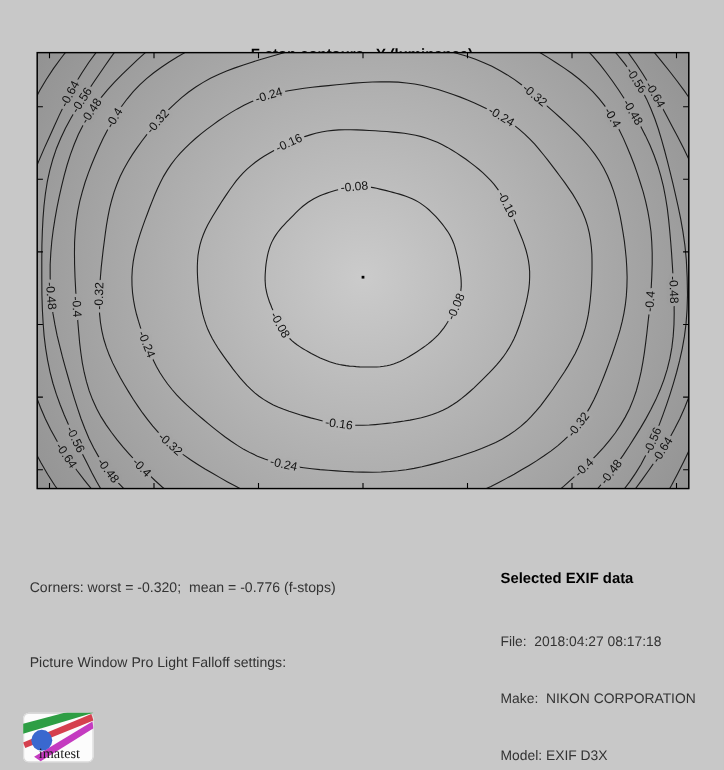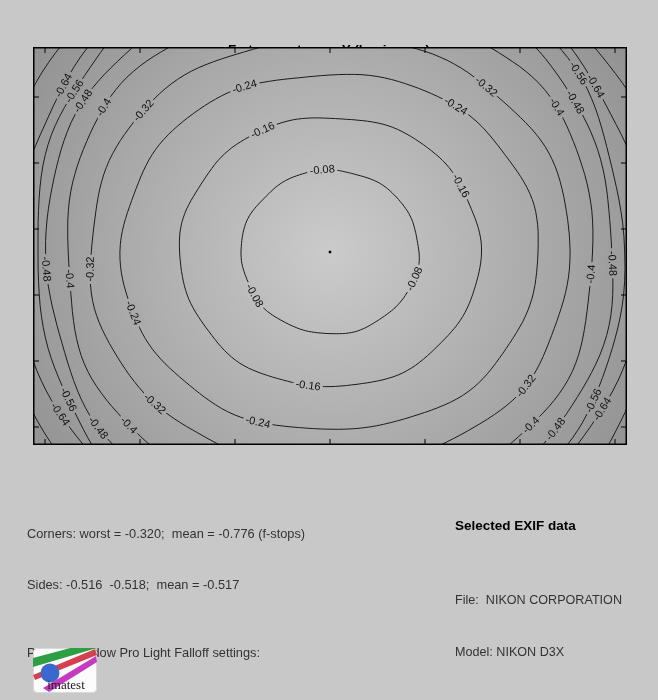--- a/index.html
+++ b/index.html
@@ -19,24 +19,24 @@
   .analysis-block {
     position:absolute; left:27px; top:491px;
     font-size:12.8px; line-height:17px; color:#333; white-space:pre;
   }
   .analysis-block .gap { margin-top:17px; }
   .exif-block {
     position:absolute; left:455px; top:482px;
     font-size:12.6px; line-height:17.3px; color:#333; white-space:pre;
   }
   .exif-header {
-    font-weight:bold; font-size:13.5px; color:#000; margin:0 0 24px 0;
+    font-weight:bold; font-size:13.5px; color:#000; margin:0 0 7px 0;
   }
   .logo-box {
-    position:absolute; left:33px; top:648px; width:64px; height:45px;
+    position:absolute; left:21px; top:648px; width:64px; height:45px;
     background:#fcfcfc; border-radius:5px; box-shadow:0 0 0 1px #d9d9d9 inset;
   }
   .logo-box svg { display:block; }
 </style>
 </head>
 <body style="background: rgb(200, 200, 200);">
 
 <div class="title-block">
   <div>F-stop contours   Y (luminance)</div>
   <div>DSC_1034.JPG</div>
@@ -130,29 +130,29 @@
         <text transform="translate(30.4,38.4) rotate(-62.2)" y="3.5" fill="#111111" stroke="rgb(153,153,153)" stroke-width="6" paint-order="stroke" stroke-linejoin="round">-0.64</text>
         <text transform="translate(562.6,39.1) rotate(60.4)" y="3.5" fill="#111111" stroke="rgb(154,154,154)" stroke-width="6" paint-order="stroke" stroke-linejoin="round">-0.64</text>
         <text transform="translate(27.2,367.1) rotate(56.1)" y="3.5" fill="#111111" stroke="rgb(153,153,153)" stroke-width="6" paint-order="stroke" stroke-linejoin="round">-0.64</text>
         <text transform="translate(569.2,362.1) rotate(-57.9)" y="3.5" fill="#111111" stroke="rgb(153,153,153)" stroke-width="6" paint-order="stroke" stroke-linejoin="round">-0.64</text>
       </g>
     </svg>
 </div>
 
 <div class="analysis-block">
   <div>Corners: worst = -0.320;  mean = -0.776 (f-stops)</div>
-  <div>Sides: -0.516  -0.518;  mean = -0.517</div>
   <div class="gap">Picture Window Pro Light Falloff settings:</div>
   
 </div>
 
 <div class="exif-block">
   <div class="exif-header">Selected EXIF data</div>
-  <div>File:  NIKON CORPORATION</div>
-  <div>Model: NIKON D3X</div>
+  <div>File:  2018:04:27 08:17:18</div>
+  <div>Make:  NIKON CORPORATION</div>
+  <div>Model: EXIF D3X</div>
   
   
   
   
   
   
   
   
 </div>
 

